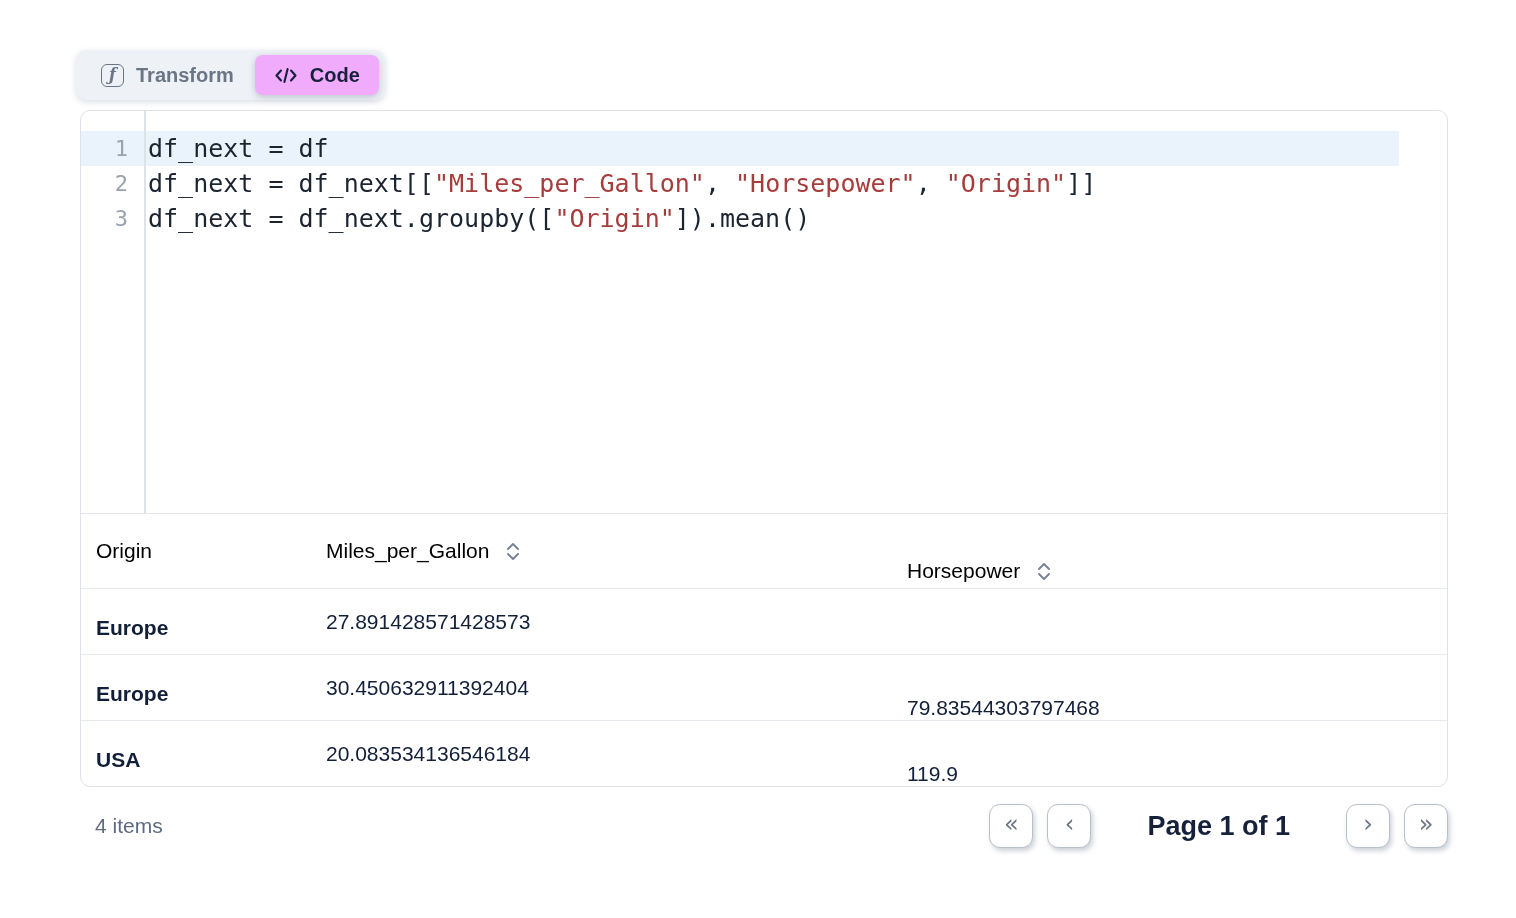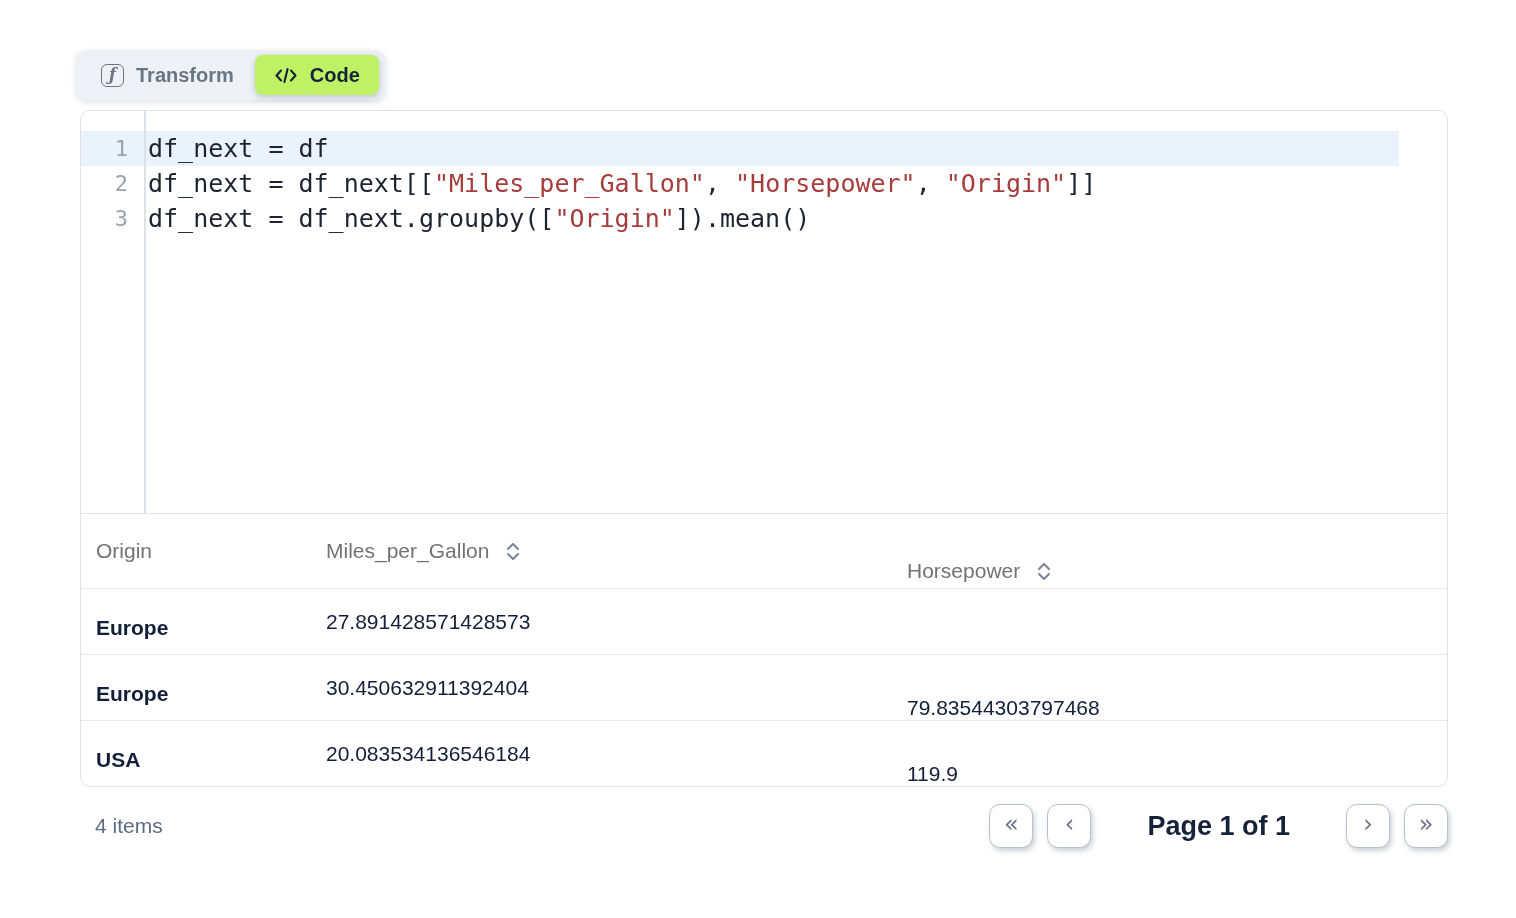--- a/index.html
+++ b/index.html
@@ -13,21 +13,21 @@
     display:inline-flex; align-items:center; gap:2px;
     background:#eef1f6; border-radius:10px; padding:0 6px;
     box-shadow:0 2px 6px rgba(150,160,178,0.35);
   }
   .tab {
     display:flex; align-items:center; gap:12px;
     height:40px; padding:0 19px; border-radius:8px;
     font-size:20px; cursor:pointer; white-space:nowrap;
   }
   .tab-inactive { color:#6a7586; font-weight:600; }
-  .tab-active  { background:#bef264; color:#16213a; font-weight:700;
+  .tab-active  { background:#f0abfc; color:#16213a; font-weight:700;
                  box-shadow:0 2px 6px rgba(140,150,165,0.5); }
   .fn-icon {
     width:23px; height:23px; border:1.8px solid currentColor; border-radius:6px;
     display:flex; align-items:center; justify-content:center;
     font-size:16px; font-style:italic; font-weight:600;
     font-family:"DejaVu Serif", serif; line-height:1;
   }
   .code-icon { display:flex; align-items:center; }
 
   
@@ -54,21 +54,21 @@
     width:63px; flex:none; padding-right:16px; text-align:right;
     color:#9aa2ad; font-size:22px;
   }
   .src { padding-left:4px; white-space:pre; color:#1c2430; }
   .src span { white-space:pre; }
   .tok-string { color:#a63c3c; }
 
   
   .tbl { border-top:1.5px solid #e3e7ed; }
   .thead { display:flex; height:74px; align-items:center;
-           color:#737373; font-size:21px; }
+           color:#000000; font-size:21px; }
   .th { display:flex; align-items:center; gap:16px; padding-left:15px; }
   .trow { display:flex; height:66px; align-items:center;
           border-top:1.5px solid #e7ebf0; font-size:21px; color:#121f38; }
   .td { padding-left:15px; }
   .c1 { width:230px; } .c2 { width:581px; } .c3 { flex:1;margin-top:40px; }
   .td-origin { font-weight:700;margin-top:12px; }
   .sort-icon { display:flex; cursor:pointer; }
 
   
   .footer {

